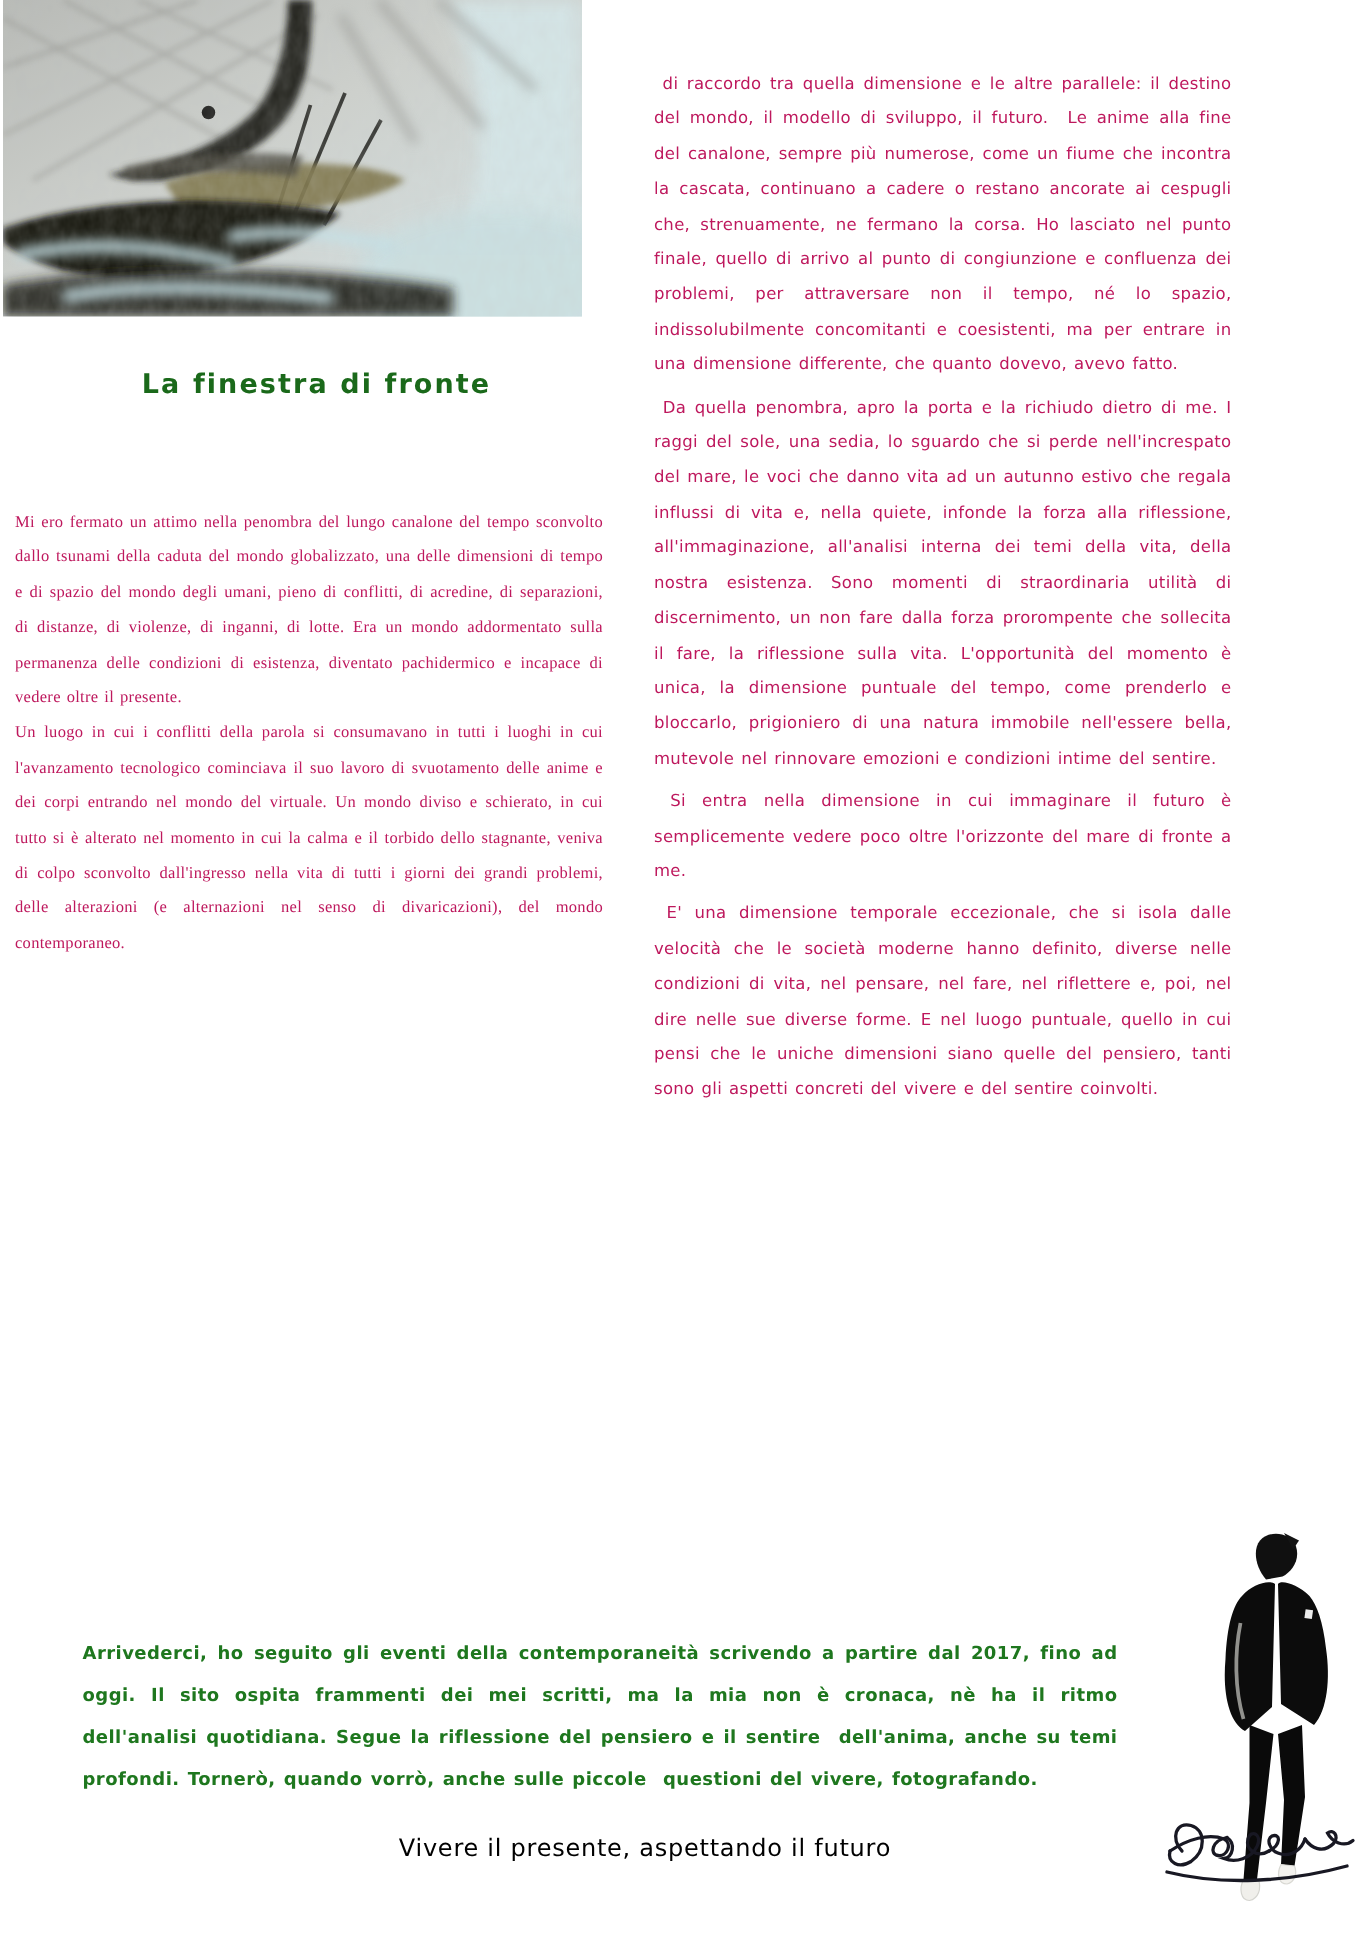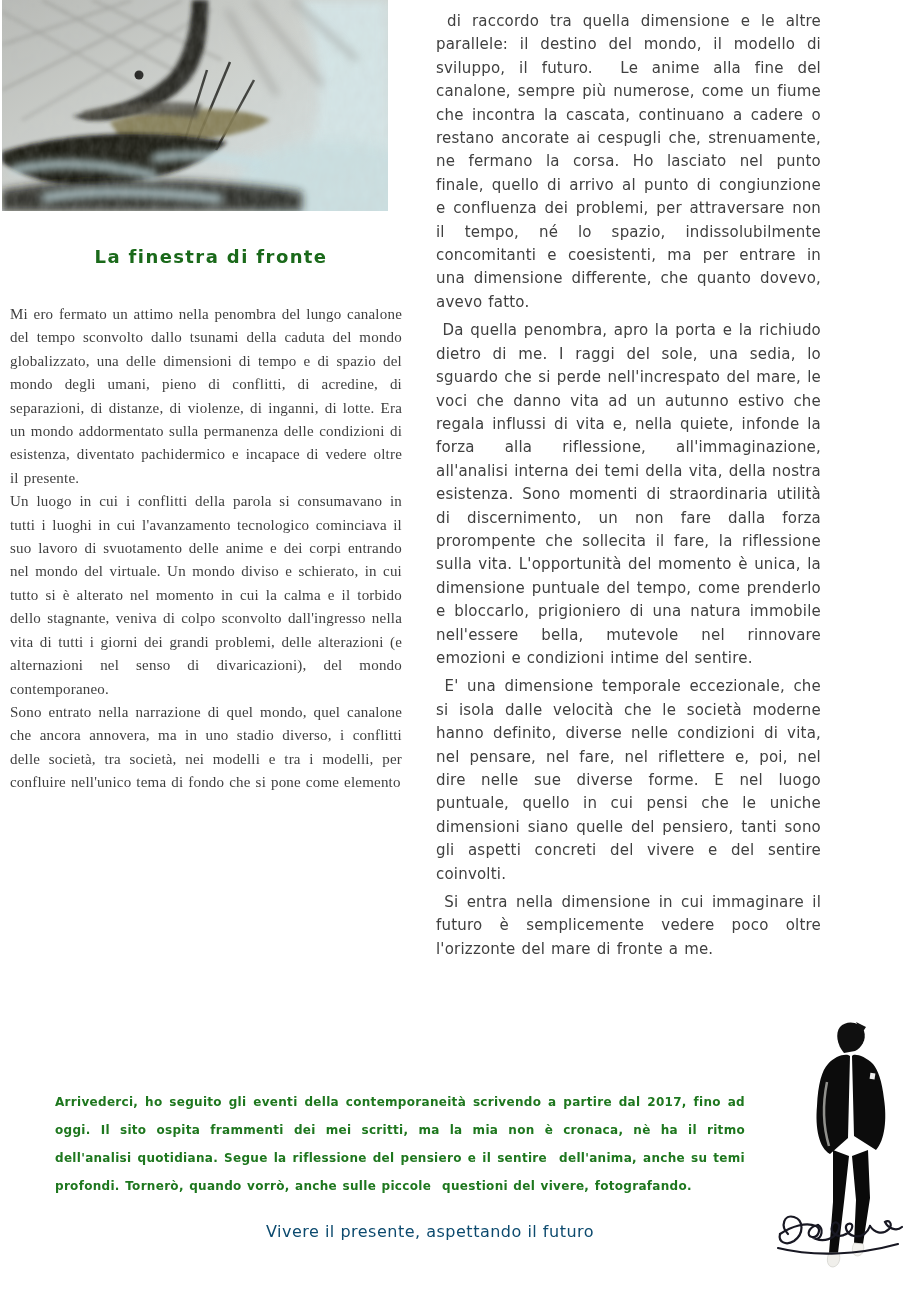--- a/index.html
+++ b/index.html
@@ -12,37 +12,37 @@
   }
   .hero svg { display:block; width:100%; height:100%; }
   .page-title {
     position:absolute; left:20px; top:246px; width:382px;
     margin:0; text-align:center;
     font-size:18px; font-weight:700; letter-spacing:1.4px;
     color:#1a691a;
   }
   .col {
     position:absolute; text-align:justify;
-    color:#404040; font-size:15px; line-height:23.4px;
-    letter-spacing:0.2px; word-spacing:1px;
+    color:#be185d; font-size:11px; line-height:23.4px;
+    letter-spacing:0.2px; word-spacing:1px;margin-top:34px;
   }
   .col p { margin:0; white-space:pre-wrap; }
   .left-col  { left:10px;  top:303px; width:392px;font-family:Liberation Serif, serif; }
   .right-col { left:436px; top:10px;  width:385px; }
   .right-col p { margin-bottom:5px; }
   .footer-message {
     position:absolute; left:55px; top:1088px; width:690px;
     margin:0; text-align:justify; white-space:pre-wrap;
     color:#1e771e; font-size:12px; font-weight:700;
     line-height:28px; letter-spacing:0.3px; word-spacing:1px;
   }
   .tagline {
     position:absolute; left:55px; top:1222px; width:750px;
     margin:0; text-align:center;
-    color:#0c4a6e; font-size:16px; letter-spacing:0.5px;
+    color:#000000; font-size:16px; letter-spacing:0.5px;
   }
   .figure-wrap {
     position:absolute; left:772px; top:1020px; width:138px; height:256px;
   }
   .figure-wrap svg { display:block; width:100%; height:100%; }
 </style>
 </head>
 <body>
 
 <div class="page">
@@ -108,28 +108,27 @@
       </g>
       <rect width="386" height="211" filter="url(#grain)"></rect>
     </svg>
   </div>
 
   <h1 class="page-title">La finestra di fronte</h1>
 
   <div class="col left-col">
     <p>Mi ero fermato un attimo nella penombra del lungo canalone del tempo sconvolto dallo tsunami della caduta del mondo globalizzato, una delle dimensioni di tempo e di spazio del mondo degli umani, pieno di conflitti, di acredine, di separazioni, di distanze, di violenze, di inganni, di lotte. Era un mondo addormentato sulla permanenza delle condizioni di esistenza, diventato pachidermico e incapace di vedere oltre il presente.</p>
     <p>Un luogo in cui i conflitti della parola si consumavano in tutti i luoghi in cui l'avanzamento tecnologico cominciava il suo lavoro di svuotamento delle anime e dei corpi entrando nel mondo del virtuale. Un mondo diviso e schierato, in cui tutto si è alterato nel momento in cui la calma e il torbido dello stagnante, veniva di colpo sconvolto dall'ingresso nella vita di tutti i giorni dei grandi problemi, delle alterazioni (e alternazioni nel senso di divaricazioni), del mondo contemporaneo.</p>
-    <p>Sono entrato nella narrazione di quel mondo, quel canalone che ancora annovera, ma in uno stadio diverso, i conflitti delle società, tra società, nei modelli e tra i modelli, per confluire nell'unico tema di fondo che si pone come elemento</p>
   </div>
 
   <div class="col right-col">
     <p> di raccordo tra quella dimensione e le altre parallele: il destino del mondo, il modello di sviluppo, il futuro.  Le anime alla fine del canalone, sempre più numerose, come un fiume che incontra la cascata, continuano a cadere o restano ancorate ai cespugli che, strenuamente, ne fermano la corsa. Ho lasciato nel punto finale, quello di arrivo al punto di congiunzione e confluenza dei problemi, per attraversare non il tempo, né lo spazio, indissolubilmente concomitanti e coesistenti, ma per entrare in una dimensione differente, che quanto dovevo, avevo fatto.</p>
     <p> Da quella penombra, apro la porta e la richiudo dietro di me. I raggi del sole, una sedia, lo sguardo che si perde nell'increspato del mare, le voci che danno vita ad un autunno estivo che regala influssi di vita e, nella quiete, infonde la forza alla riflessione, all'immaginazione, all'analisi interna dei temi della vita, della nostra esistenza. Sono momenti di straordinaria utilità di discernimento, un non fare dalla forza prorompente che sollecita il fare, la riflessione sulla vita. L'opportunità del momento è unica, la dimensione puntuale del tempo, come prenderlo e bloccarlo, prigioniero di una natura immobile nell'essere bella, mutevole nel rinnovare emozioni e condizioni intime del sentire.</p>
+    <p> Si entra nella dimensione in cui immaginare il futuro è semplicemente vedere poco oltre l'orizzonte del mare di fronte a me.</p>
     <p> E' una dimensione temporale eccezionale, che si isola dalle velocità che le società moderne hanno definito, diverse nelle condizioni di vita, nel pensare, nel fare, nel riflettere e, poi, nel dire nelle sue diverse forme. E nel luogo puntuale, quello in cui pensi che le uniche dimensioni siano quelle del pensiero, tanti sono gli aspetti concreti del vivere e del sentire coinvolti.</p>
-    <p> Si entra nella dimensione in cui immaginare il futuro è semplicemente vedere poco oltre l'orizzonte del mare di fronte a me.</p>
   </div>
 
   <p class="footer-message">Arrivederci, ho seguito gli eventi della contemporaneità scrivendo a partire dal 2017, fino ad oggi. Il sito ospita frammenti dei mei scritti, ma la mia non è cronaca, nè ha il ritmo dell'analisi quotidiana. Segue la riflessione del pensiero e il sentire  dell'anima, anche su temi profondi. Tornerò, quando vorrò, anche sulle piccole  questioni del vivere, fotografando.</p>
 
   <p class="tagline">Vivere il presente, aspettando il futuro</p>
 
   <div class="figure-wrap">
     <svg viewBox="0 0 138 256">
 
       <path d="M68,7 C74,0 88,1 92,11 C95,20 89,28 83,31 L72,33 C65,25 63,13 68,7 Z" fill="#101010"></path>

